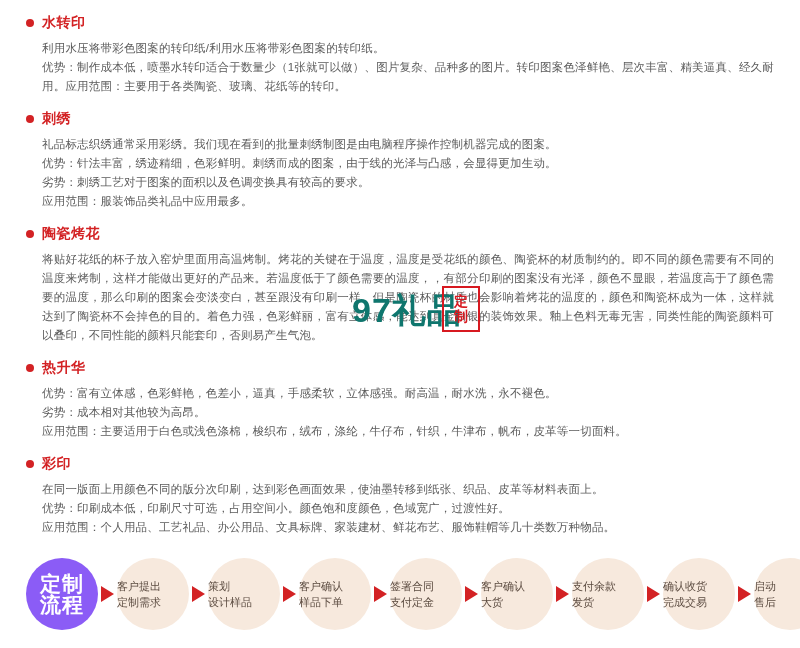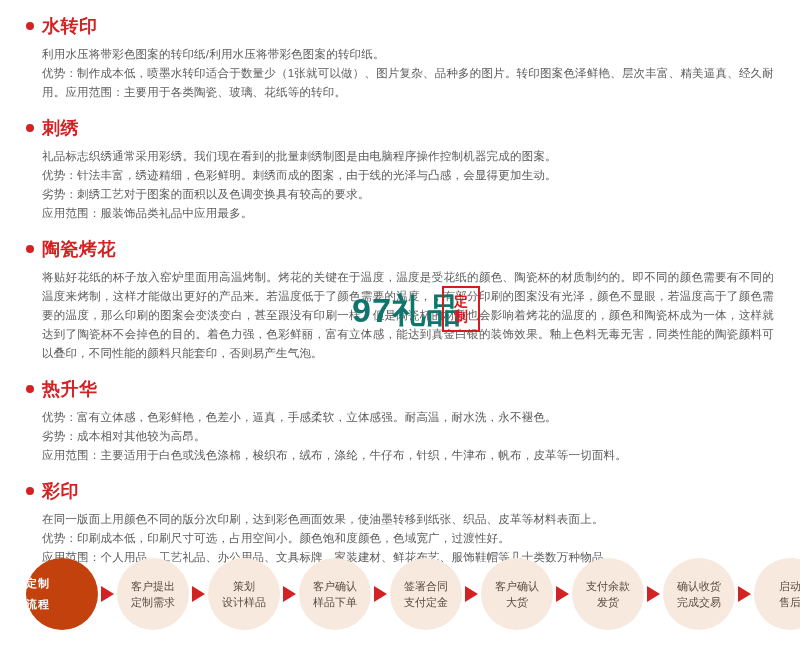--- a/index.html
+++ b/index.html
@@ -33,21 +33,21 @@
   .bullet {
     width: 8px;
     height: 8px;
     border-radius: 50%;
     background: #d32224;
     margin-right: 8px;
     flex: 0 0 auto;
   }
   .sec-title {
     color: #d32224;
-    font-size: 18px;
+    font-size: 14px;
     font-weight: bold;
     letter-spacing: 0.5px;
   }
   .sec-body {
     padding-left: 16px;
   }
   .line {
     font-size: 11.5px;
     line-height: 19px;
     color: #5b5b5b;
@@ -103,26 +103,27 @@
     bottom: 18px;
     width: 748px;
     height: 72px;
     display: flex;
     align-items: center;
   }
   .flow-badge {
     width: 72px;
     height: 72px;
     border-radius: 50%;
-    background: #c2410c;
+    background: #8b5cf6;
     color: #ffffff;
-    font-size: 11px;
+    font-size: 21px;
     font-weight: bold;
     display: flex;
     flex-direction: column;
+    align-items: center;
     justify-content: center;
     line-height: 21px;
     flex: 0 0 auto;
     letter-spacing: 1px;
   }
   .arrow {
     width: 0;
     height: 0;
     border-top: 8px solid transparent;
     border-bottom: 8px solid transparent;
@@ -132,21 +133,21 @@
   }
   .node {
     width: 72px;
     height: 72px;
     border-radius: 50%;
     background: #f7e9dd;
     color: #5b4b40;
     font-size: 11px;
     display: flex;
     flex-direction: column;
-    align-items: center;
+    align-items: flex-start;
     justify-content: center;
     line-height: 16px;
     flex: 0 0 auto;
     text-align: center;
   }
   .node span { display: block; }
 </style>
 </head>
 <body>
 

